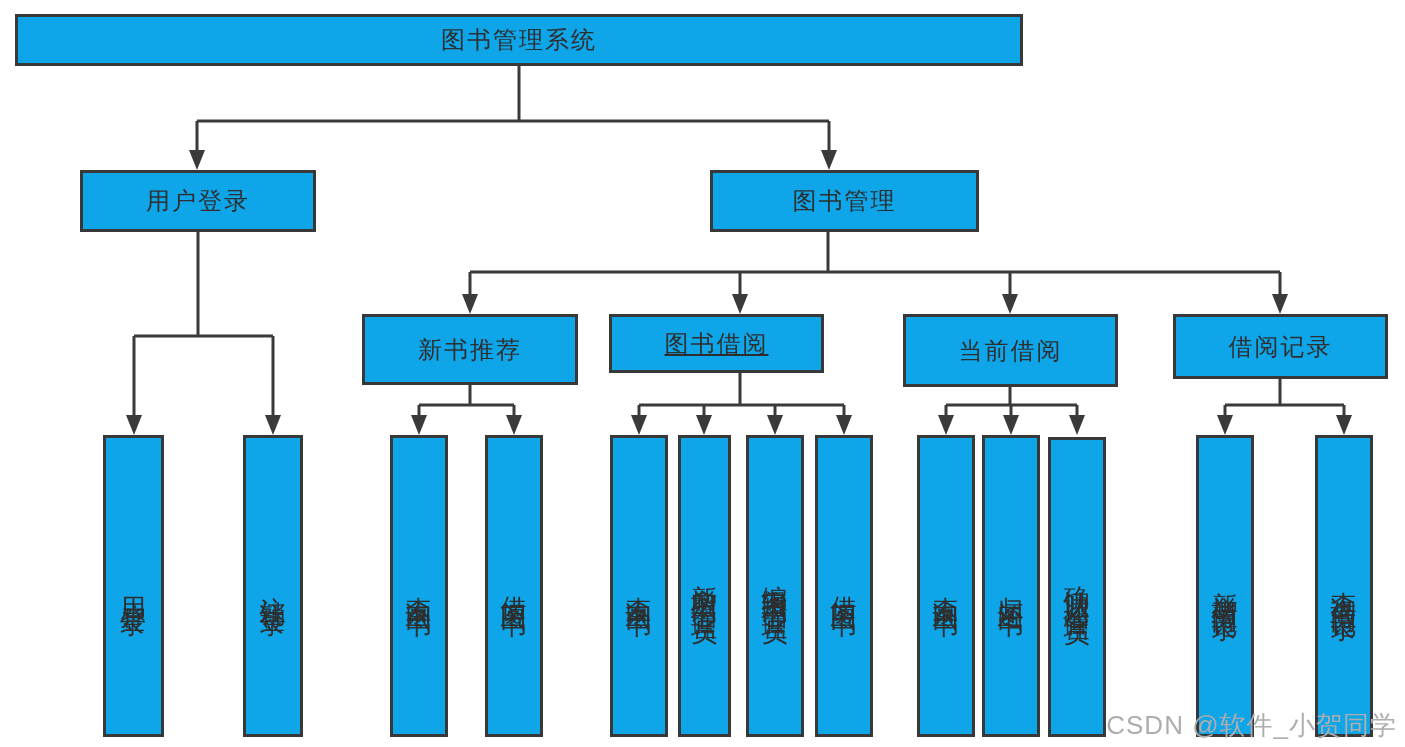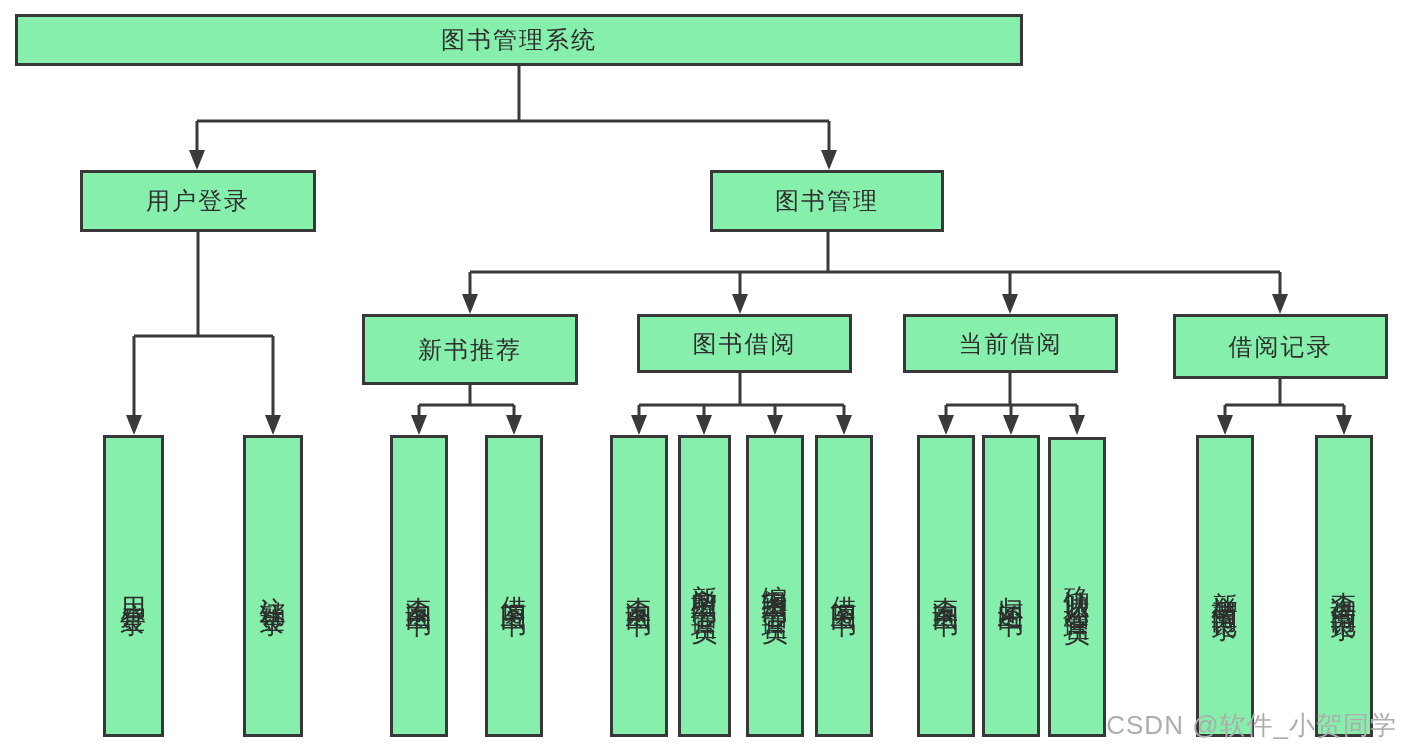--- a/index.html
+++ b/index.html
@@ -11,21 +11,21 @@
     font-family: "Liberation Sans", sans-serif;
     color: #2e2e2e;
     overflow: hidden;
   }
   .wires { position: absolute; left: 0; top: 0; }
   .wire  { fill: none; stroke: #3a3a3a; stroke-width: 3; }
   .arrow { fill: #3a3a3a; stroke: none; }
   .node {
     position: absolute;
     box-sizing: border-box;
-    background: #86efac;
+    background: #0ea5e9;
     border: 3px solid #383838;
     display: flex;
     align-items: center;
     justify-content: center;
     z-index: 2;
   }
   .node.h span {
     font-size: 24px;
     letter-spacing: 2px;
     white-space: nowrap;
@@ -84,31 +84,31 @@
     <polygon class="arrow" points="1336,415 1352,415 1344,435"></polygon>
   </svg>
 
   <div class="node h" style="left:15px; top:14px; width:1008px; height:52px;">
     <span>图书管理系统</span>
   </div>
 
   <div class="node h" style="left:80px; top:170px; width:236px; height:62px;">
     <span>用户登录</span>
   </div>
-  <div class="node h" style="left:710px; top:170px; width:234px; height:62px;">
+  <div class="node h" style="left:710px; top:170px; width:269px; height:62px;">
     <span>图书管理</span>
   </div>
 
   <div class="node h" style="left:362px; top:314px; width:216px; height:71px;">
     <span>新书推荐</span>
   </div>
-  <div class="node h" style="left:637px; top:314px; width:215px; height:59px;">
+  <div class="node h" style="left:609px; top:314px; width:215px; height:59px;text-decoration:underline;">
     <span>图书借阅</span>
   </div>
-  <div class="node h" style="left:903px; top:314px; width:215px; height:59px;">
+  <div class="node h" style="left:903px; top:314px; width:215px; height:73px;">
     <span>当前借阅</span>
   </div>
   <div class="node h" style="left:1173px; top:314px; width:215px; height:65px;">
     <span>借阅记录</span>
   </div>
 
   <div class="node v" style="left:103px; top:435px; width:61px; height:302px;">
     <span>用户登录</span>
   </div>
   <div class="node v" style="left:243px; top:435px; width:60px; height:302px;">

